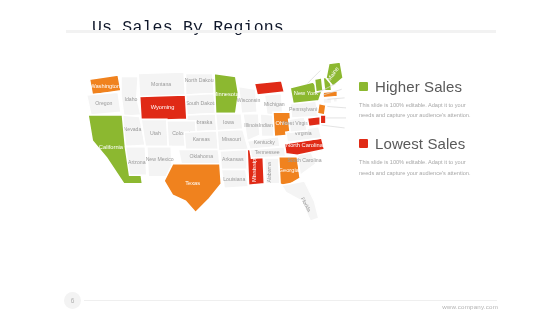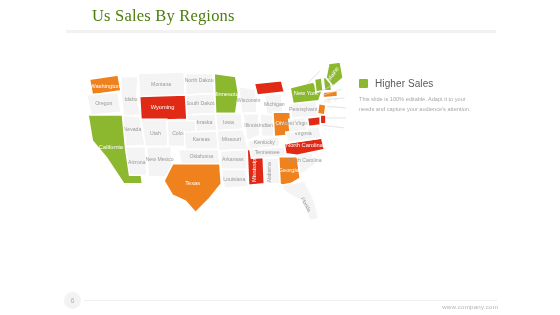--- a/index.html
+++ b/index.html
@@ -20,24 +20,24 @@
     left: 0; top: 0;
     width: 560px;
     height: 315px;
     background: #ffffff;
   }
 
   
   .title {
     position: absolute;
     left: 92px;
-    top: 6px;
-    font-family: Liberation Serif, serif;
+    top: 18px;
+    font-family: Liberation Mono, monospace;
     font-size: 16.5px;
-    color: #4d7c0f;
+    color: #0f172a;
     letter-spacing: 0.2px;
     white-space: nowrap;
   }
   .title-rule {
     position: absolute;
     left: 66px;
     top: 30px;
     width: 430px;
     height: 3px;
     background: #f2f2f2;
@@ -87,21 +87,21 @@
     gap: 7px;
     margin-bottom: 5px;
   }
   .swatch {
     width: 9px;
     height: 9px;
     flex: 0 0 auto;
     border-radius: 1px;
   }
   .legend-title {
-    font-size: 10px;
+    font-size: 15px;
     color: #595959;
     letter-spacing: 0.1px;
     text-align: right;
   }
   .legend-body {
     font-size: 5.6px;
     line-height: 1.82;
     color: #a8a8a8;
     max-width: 123px;
     padding-left: 0px;
@@ -399,20 +399,27 @@
 
     <div class="legend-item">
       <div class="legend-head">
         <span class="swatch" style="background:#8cb830"></span>
         <span class="legend-title">Higher Sales</span>
       </div>
       <div class="legend-body">This slide is 100% editable. Adapt it to your needs and capture your audience's attention.</div>
     </div>
 
 
+    <div class="legend-item">
+      <div class="legend-head">
+        <span class="swatch" style="background:#e02a16"></span>
+        <span class="legend-title">Lowest Sales</span>
+      </div>
+      <div class="legend-body">This slide is 100% editable. Adapt it to your needs and capture your audience's attention.</div>
+    </div>
 
   </div>
 
   <div class="footer-circle">6</div>
   <div class="footer-rule"></div>
   <div class="footer-url">www.company.com</div>
 
 </div>
 
 </body></html>

